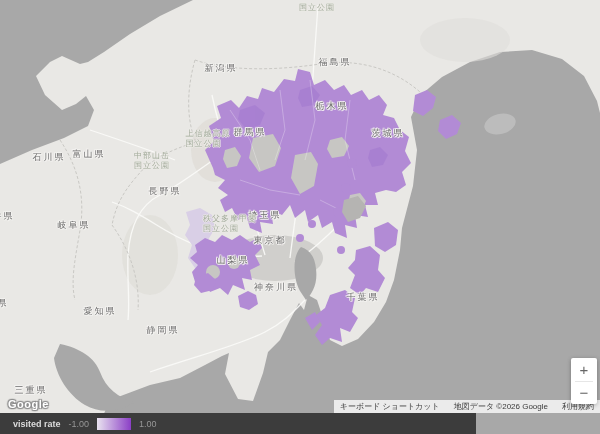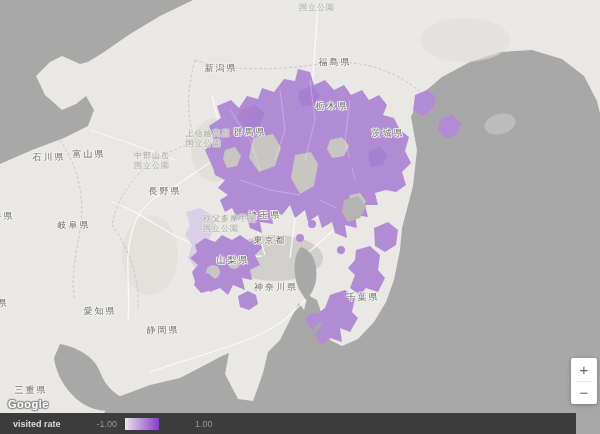--- a/index.html
+++ b/index.html
@@ -17,24 +17,24 @@
   
   .glogo{position:absolute;left:8px;bottom:24px;font-size:11px;font-weight:bold;color:#ffffff;
       letter-spacing:.5px;cursor:pointer;
       text-shadow:0 0 2px #8c8c8c,1px 1px 1px #8c8c8c,-1px -1px 1px #8c8c8c,1px -1px 1px #8c8c8c,-1px 1px 1px #8c8c8c;}
   
   .attrib{position:absolute;right:0;bottom:21px;height:13px;display:flex;align-items:center;
       background:rgba(250,250,250,.82);font-size:8px;color:#3a3a3a;padding:0 6px;gap:14px;white-space:nowrap;}
   .attrib span{display:inline-block;}
   .attrib .lnk{cursor:pointer;}
   
-  .legendbar{position:absolute;left:0;bottom:0;width:576px;height:21px;background:#3c3c3c;
+  .legendbar{position:absolute;left:0;bottom:0;width:476px;height:21px;background:#3c3c3c;
       display:flex;align-items:center;gap:8px;padding-left:13px;box-sizing:border-box;}
   .legend-title{font-size:9px;font-weight:bold;color:#dcdcdc;}
-  .legend-num{font-size:9px;color:#979797;margin-left:28px;}
+  .legend-num{font-size:9px;color:#979797;}
   .legend-grad{width:34px;height:12px;border:0;}
   
   .zoomctl{position:absolute;right:3px;bottom:30px;width:26px;height:46px;background:#ffffff;
       border-radius:2px;box-shadow:0 1px 4px rgba(0,0,0,.3);display:flex;flex-direction:column;}
   .zoombtn{flex:1;display:flex;align-items:center;justify-content:center;font-size:15px;color:#666;
       cursor:pointer;user-select:none;}
   .zoomdiv{height:1px;background:#e6e6e6;margin:0 4px;}
 </style>
 </head>
 <body>
@@ -162,20 +162,25 @@
       <div class="pref-label" style="left: -2px; top: 216px;">福井県</div>
       <div class="pref-label" style="left: -8px; top: 303px;">滋賀県</div>
       <div class="park-label" style="left: 317px; top: 8px;">国立公園</div>
       <div class="park-label" style="left: 208px; top: 139px;">上信越高原<br>国立公園</div>
       <div class="park-label" style="left: 121px; top: 161px; margin-left: 31px;">中部山岳<br>国立公園</div>
       <div class="park-label" style="left: 230px; top: 224px;">秩父多摩甲斐<br>国立公園</div>
     </div>
 
   <div class="glogo">Google</div>
 
+  <div class="attrib">
+    <span class="lnk">キーボード ショートカット</span>
+    <span>地図データ ©2026 Google</span>
+    <span class="lnk">利用規約</span>
+  </div>
 
   <div class="legendbar">
     <span class="legend-title">visited rate</span>
     <span class="legend-num">-1.00</span>
     <span class="legend-grad" id="legend-grad" style="background: linear-gradient(90deg, rgb(233, 227, 239), rgb(139, 63, 198));"></span>
     <span class="legend-num">1.00</span>
   </div>
 
   <div class="zoomctl">
     <div class="zoombtn">+</div>

